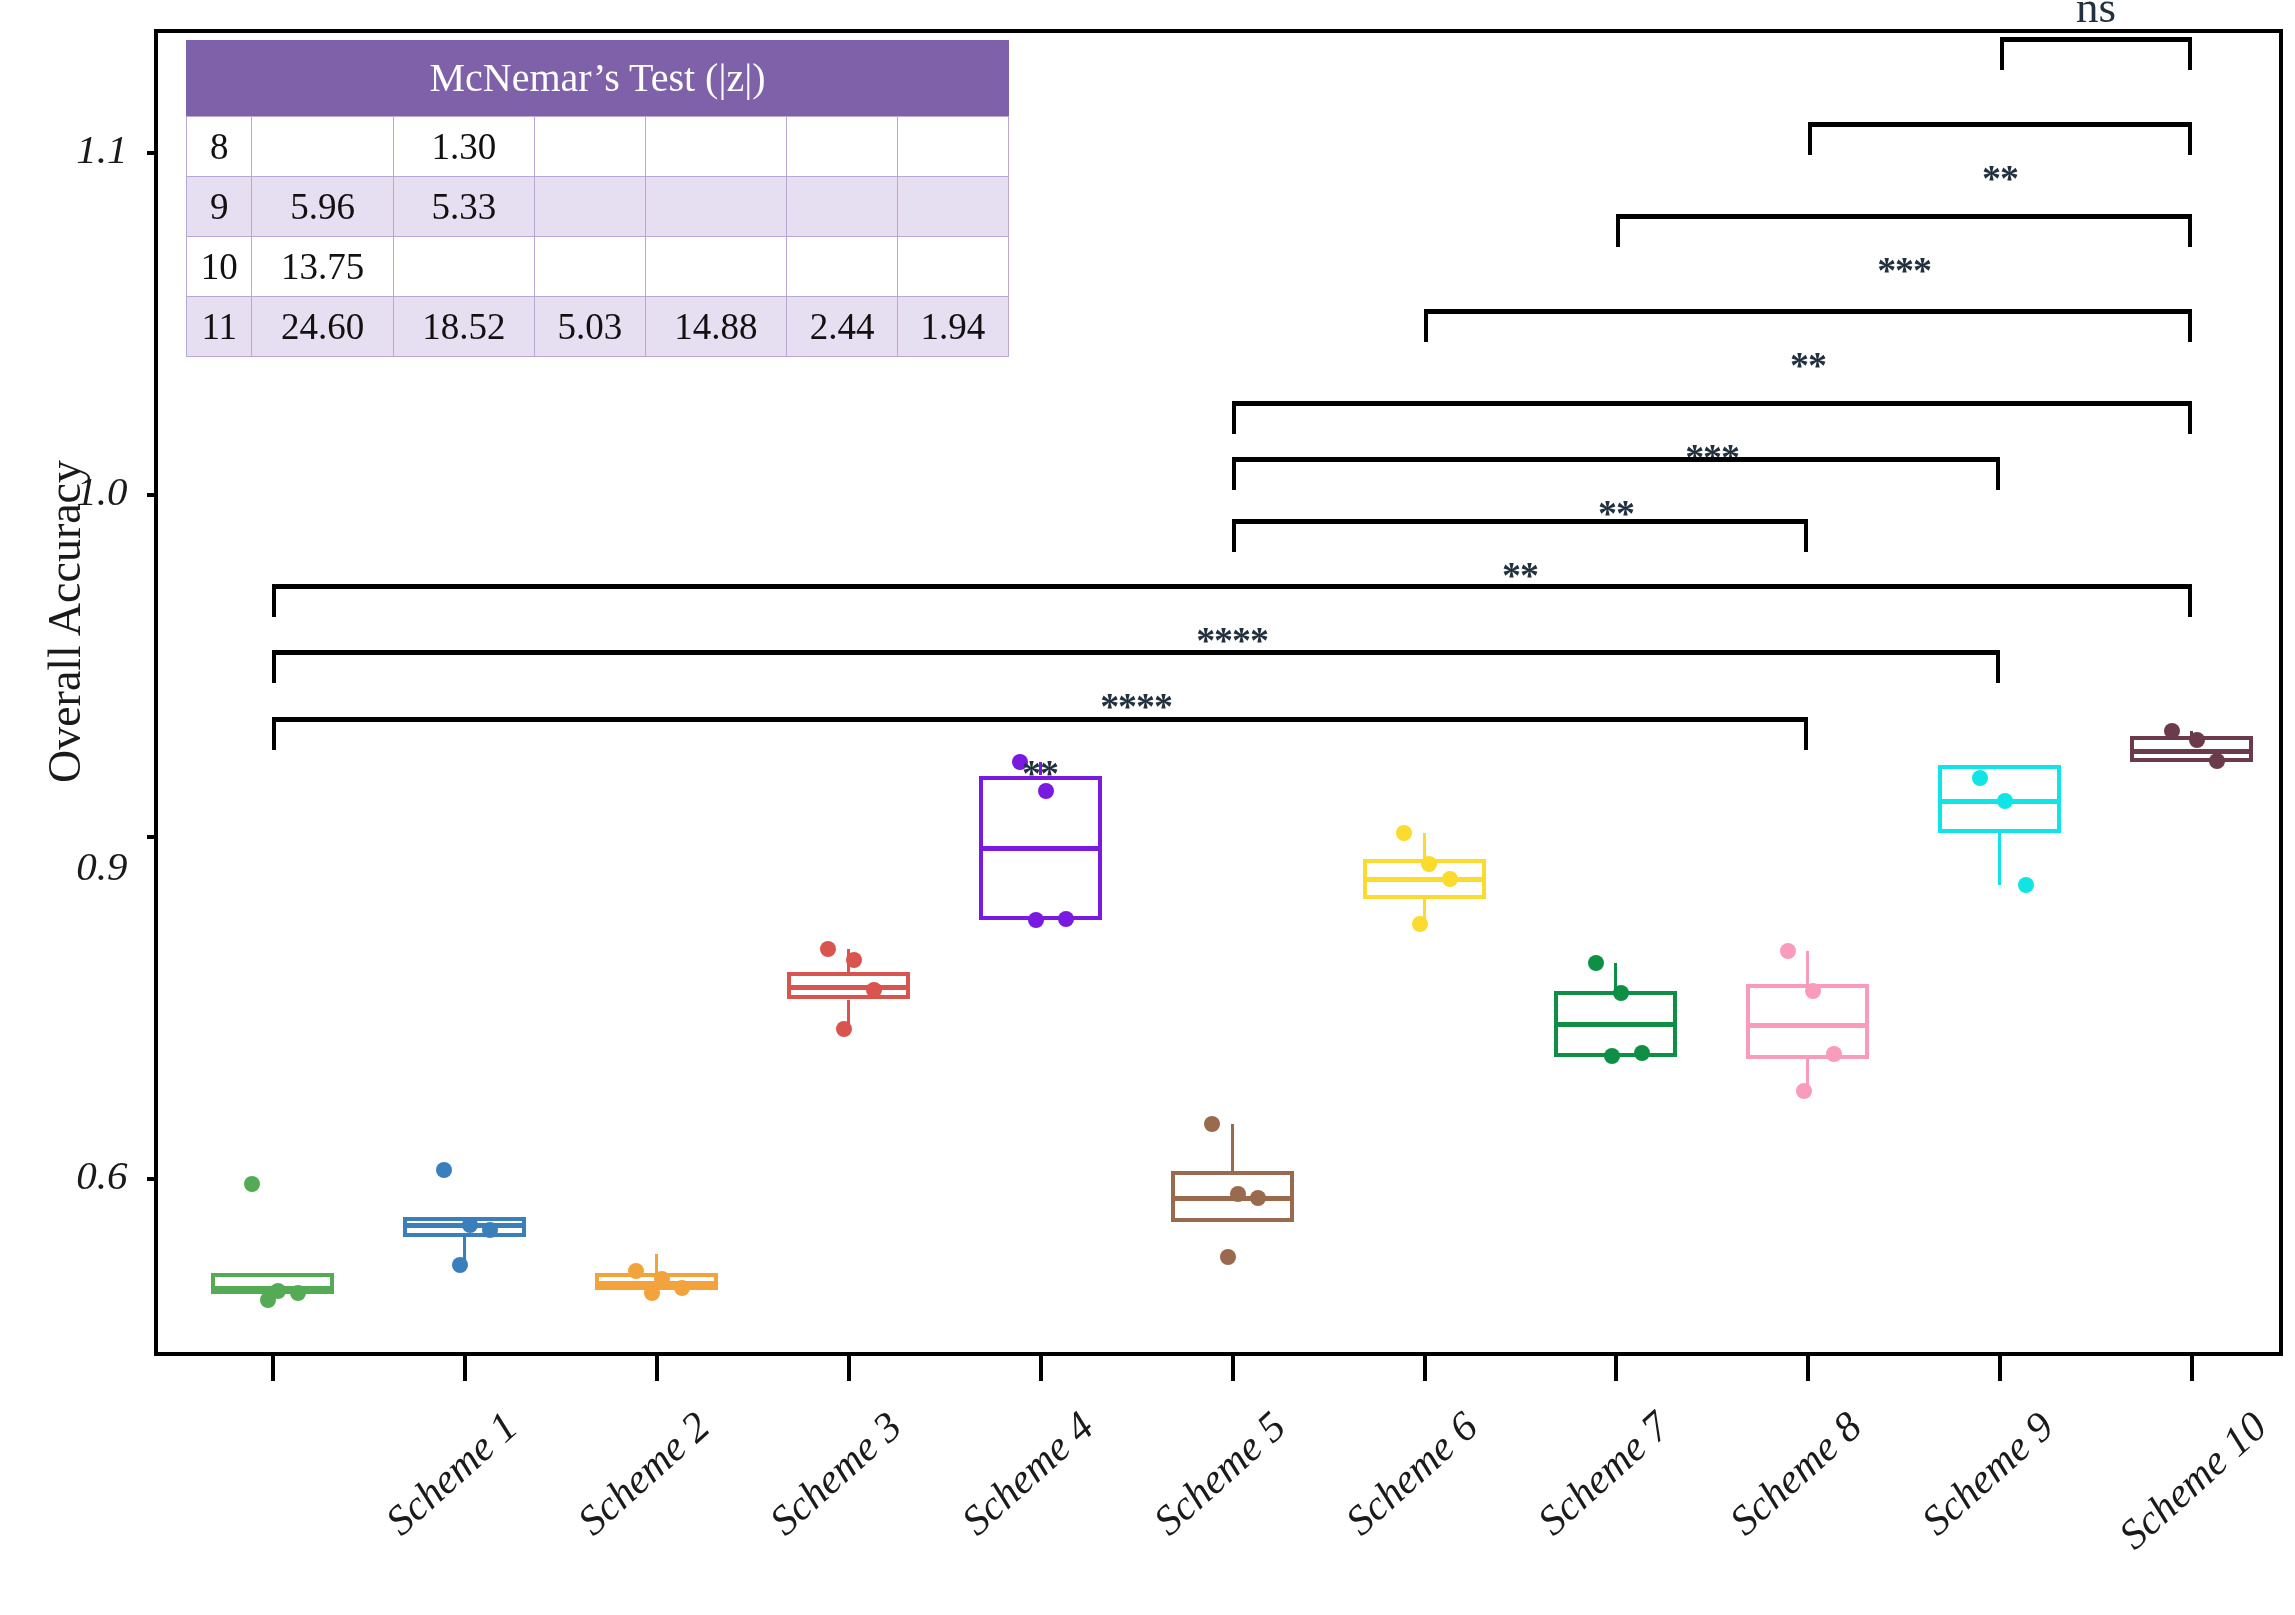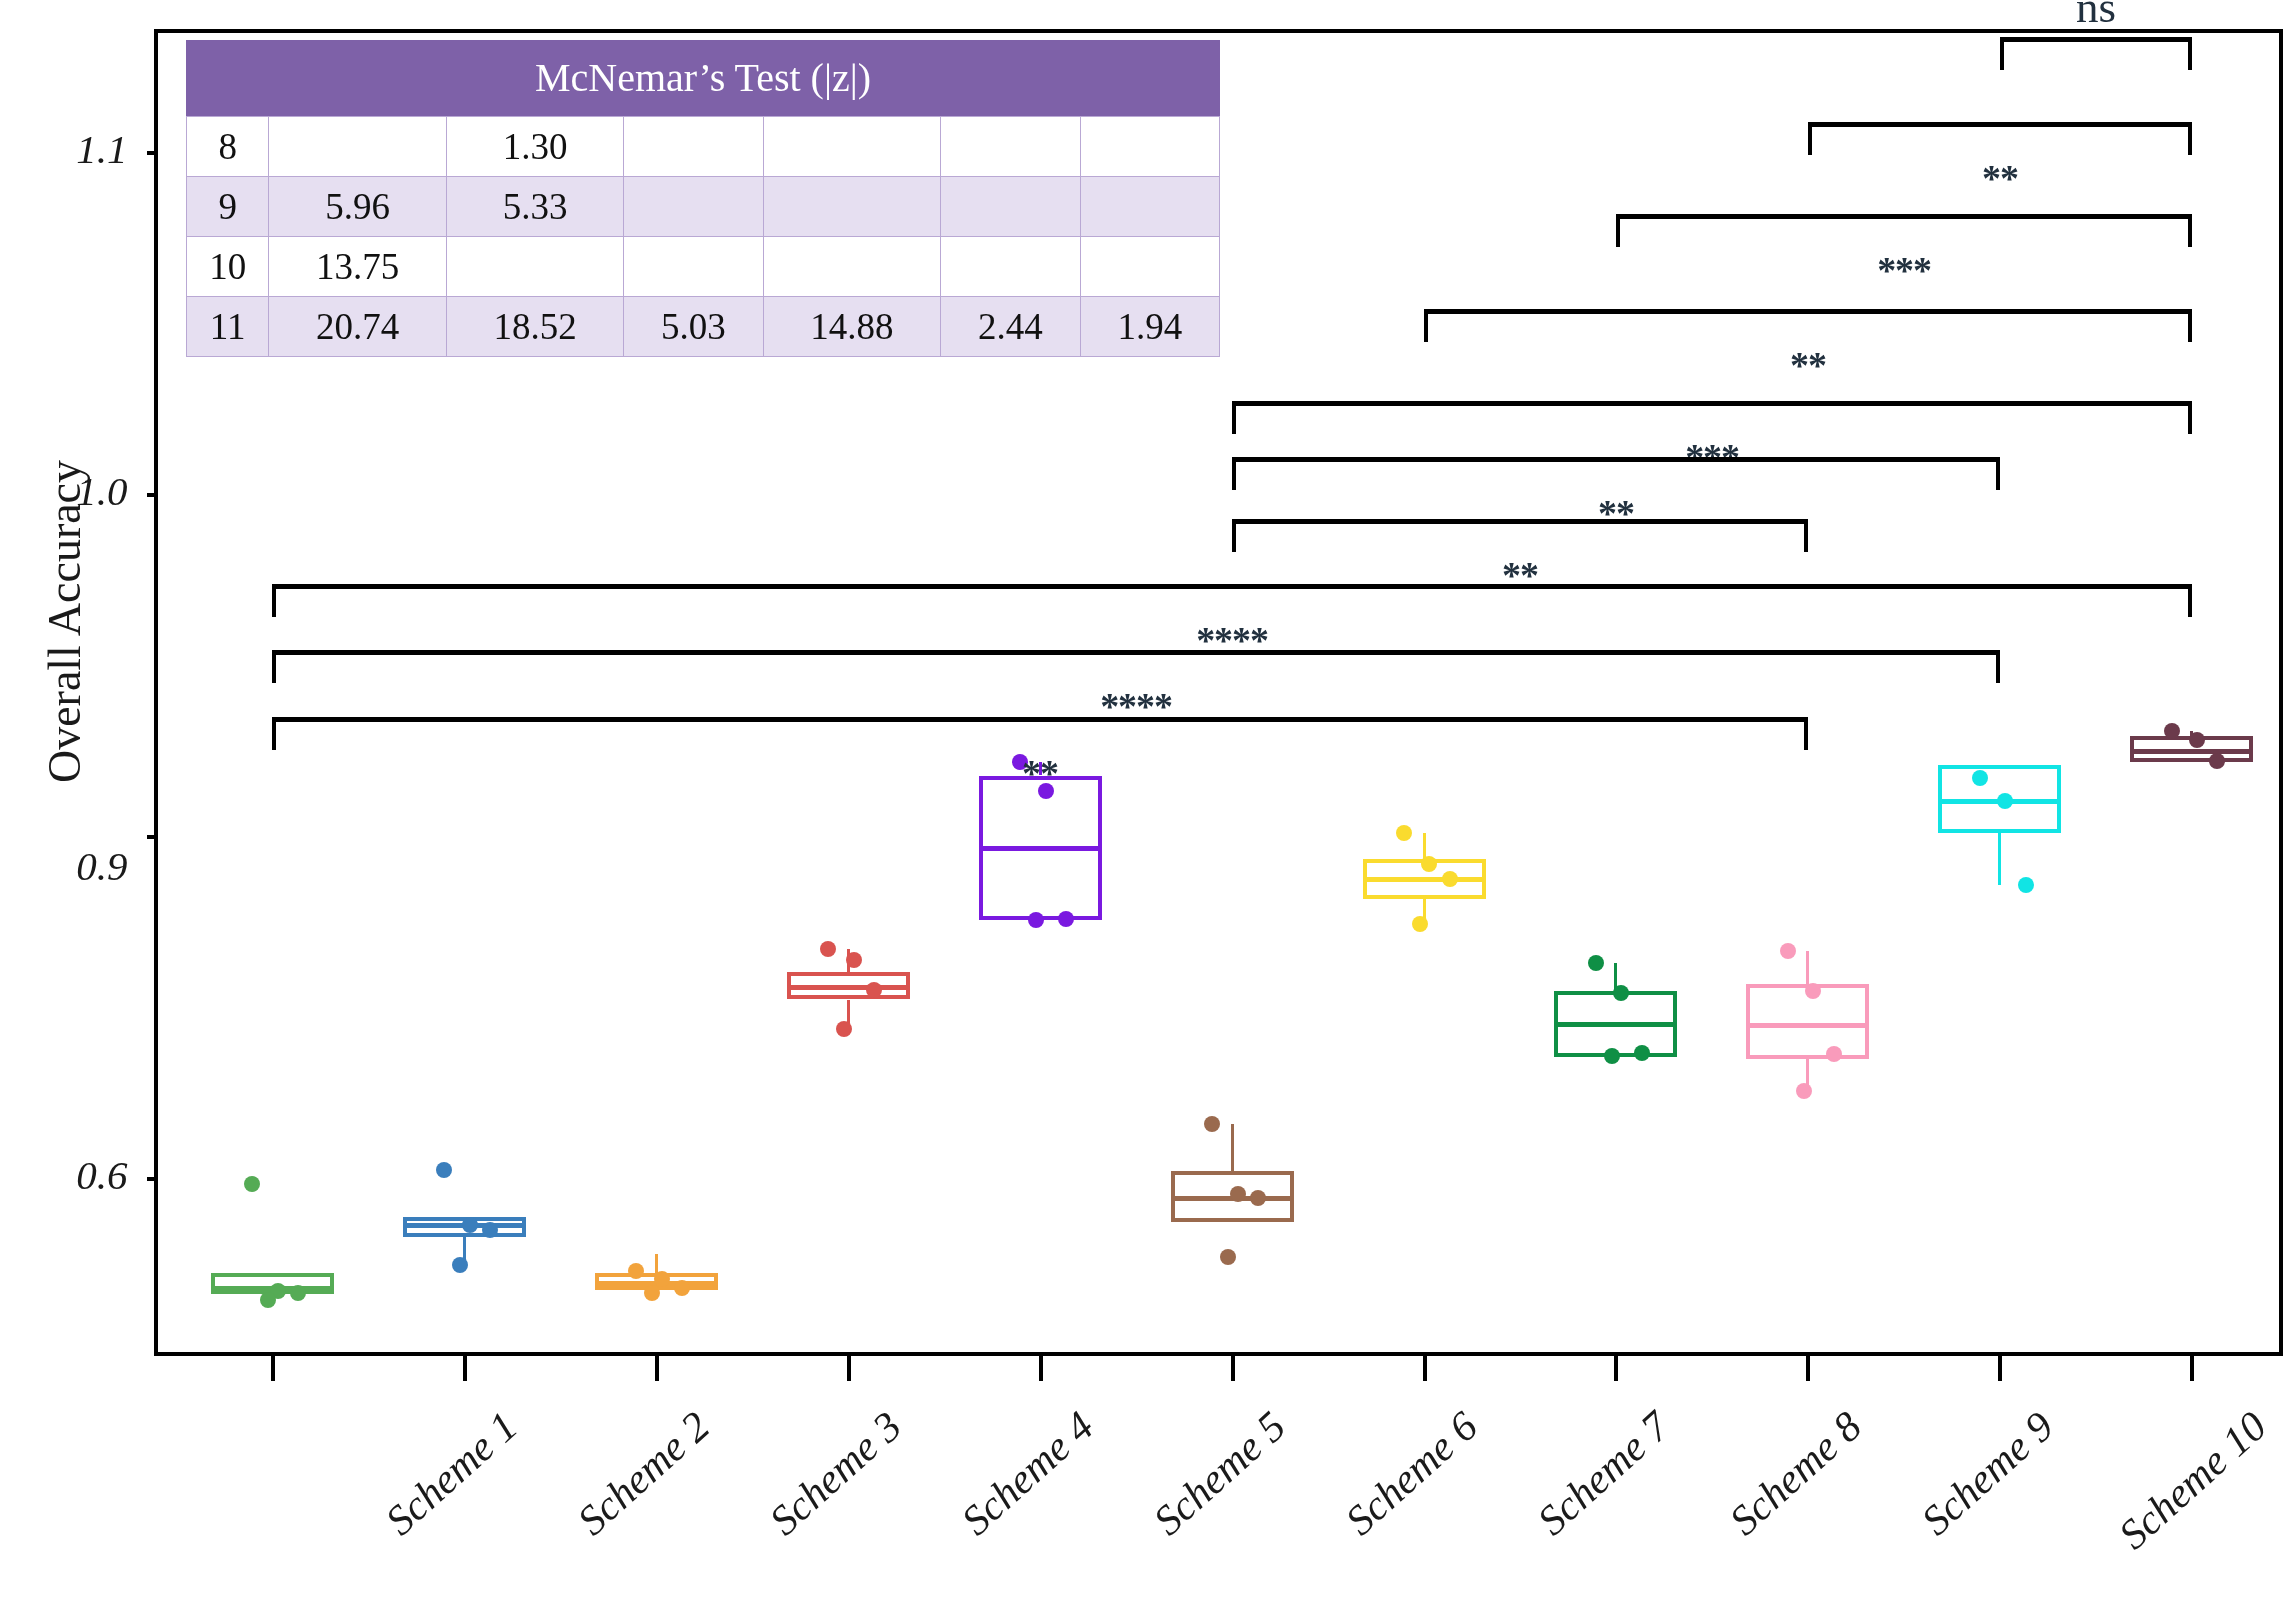--- a/index.html
+++ b/index.html
@@ -33,21 +33,21 @@
   .brk{position:absolute;}
   .brk .top{position:absolute;left:0;top:0;height:4.8px;background:#000;width:100%;}
   .brk .l{position:absolute;left:0;top:0;width:3.7px;background:#000;}
   .brk .r{position:absolute;right:0;top:0;width:3.7px;background:#000;}
   .sig{position:absolute;font-size:38px;color:#22313f;font-weight:700;
        font-family:"Liberation Serif",serif;letter-spacing:-1.1px;white-space:nowrap;
        transform:translateX(-50%);}
   .sig.ns{font-size:45px;font-weight:400;letter-spacing:0;}
 
   
-  #mct{position:absolute;left:186px;top:40px;width:1034px;
+  #mct{position:absolute;left:186px;top:40px;width:823px;
        border-collapse:collapse;font-family:"Liberation Serif",serif;}
   #mct caption{caption-side:top;background:#7e61a8;color:#fff;font-size:40px;
       padding:12.7px 0 14px 0;border:1.1px solid #7e61a8;letter-spacing:0px;}
   #mct td,#mct th{border:1.6px solid #b9a8d4;text-align:center;font-size:37px;
       color:#111;height:57px;font-weight:400;}
   #mct tr.hdr td{background:#e6dff1;}
   #mct tr.odd  td{background:#e6dff1;}
   #mct tr.even td{background:#ffffff;}
 </style>
 </head>
@@ -293,21 +293,21 @@
           <td>10</td>
           <td>13.75</td>
           <td></td>
           <td></td>
           <td></td>
           <td></td>
           <td></td>
         </tr>
         <tr class="odd">
           <td>11</td>
-          <td>20.74</td>
+          <td>24.60</td>
           <td>18.52</td>
           <td>5.03</td>
           <td>14.88</td>
           <td>2.44</td>
           <td>1.94</td>
         </tr>
       </tbody>
   </table>
 
 </div>

